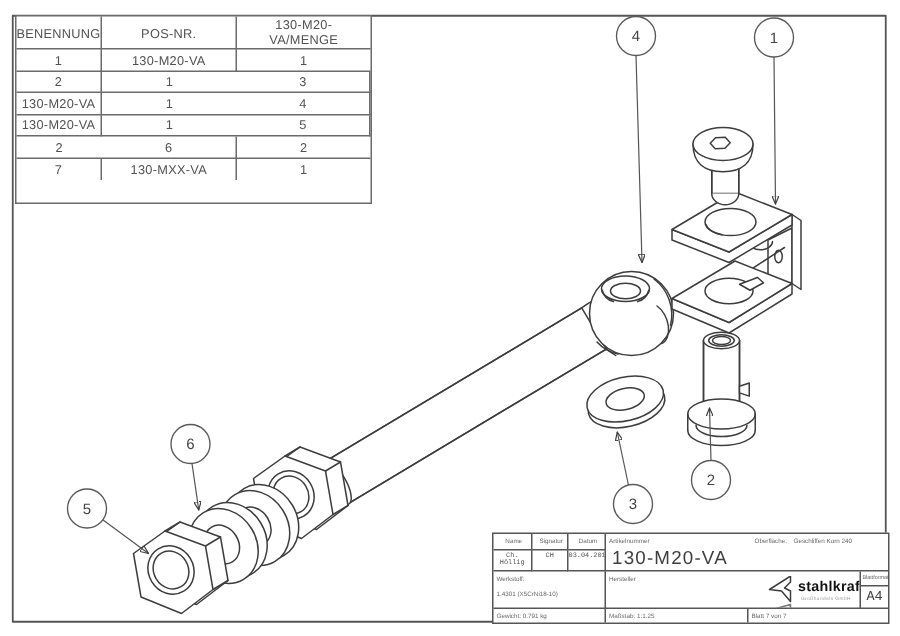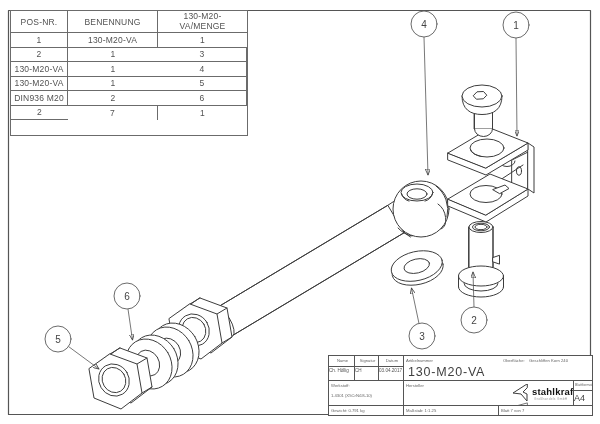--- a/index.html
+++ b/index.html
@@ -26,21 +26,21 @@
   .bom .last{border-bottom:none;}
   .bom .wrapcell{white-space:pre-line;line-height:1.1;}
   
   .tb{position:absolute;left:328px;top:355px;width:263px;height:59px;
       border:1px solid #555;background:#fff;font-size:4.5px;color:#555;}
   .tb .cell{position:absolute;box-sizing:border-box;overflow:hidden;}
   .tb .br{border-right:1px solid #555;}
   .tb .bb{border-bottom:1px solid #555;}
   .tb .lab{display:block;padding:1.5px 0 0 2px;font-size:4.2px;color:#666;}
   .tb .ctr{text-align:center;}
-  .tb .val{display:block;padding-top:1px;font-size:4.6px;text-align:left;}
+  .tb .val{display:block;padding-top:1px;font-size:4.6px;text-align:center;font-family:Liberation Mono, monospace;}
   .art-big{position:absolute;left:4px;top:9px;font-size:12.5px;letter-spacing:.8px;color:#3f3f3f;}
   .logo{position:absolute;left:108px;top:3px;width:90px;height:19px;}
   .logo-word{position:absolute;left:20px;top:2px;font-size:9.5px;font-weight:bold;color:#111;letter-spacing:.2px;}
   .logo-tag{position:absolute;left:22px;top:12.5px;font-size:3.2px;color:#9a9a9a;letter-spacing:.3px;}
 </style>
 </head>
 <body>
 
 <div class="sheet">
 
@@ -180,48 +180,48 @@
       <circle class="bal" cx="422" cy="336" r="13"></circle>
       <text x="422" y="339.5">3</text>
     </g>
     <g>
       <circle class="bal" cx="474" cy="320" r="13"></circle>
       <text x="474" y="323.5">2</text>
     </g>
   </svg>
 
   <div class="bom">
+    <div class="c br">BENENNUNG</div>
     <div class="c br">POS-NR.</div>
-    <div class="c br">BENENNUNG</div>
     <div class="c wrapcell">130-M20-
 VA/MENGE</div>
 
     <div class="c br">1</div>
     <div class="c br">130-M20-VA</div>
     <div class="c">1</div>
 
     <div class="c br">2</div>
     <div class="c">1</div>
 
     <div class="c br">3</div>
     <div class="c br">130-M20-VA</div>
     <div class="c">1</div>
 
     <div class="c br">4</div>
     <div class="c br">130-M20-VA</div>
     <div class="c">1</div>
 
     <div class="c br">5</div>
-    <div class="c br">DIN936 M20</div>
     <div class="c">2</div>
 
     <div class="c br">6</div>
     <div class="c">2</div>
 
     <div class="c br last">7</div>
+    <div class="c br last">130-MXX-VA</div>
     <div class="c last">1</div>
   </div>
 
   <div class="tb">
     <div class="cell br bb" style="left:0;top:0;width:26px;height:11px;">
       <span class="lab ctr">Name</span>
     </div>
     <div class="cell br bb" style="left:26px;top:0;width:24px;height:11px;">
       <span class="lab ctr">Signatur</span>
     </div>

